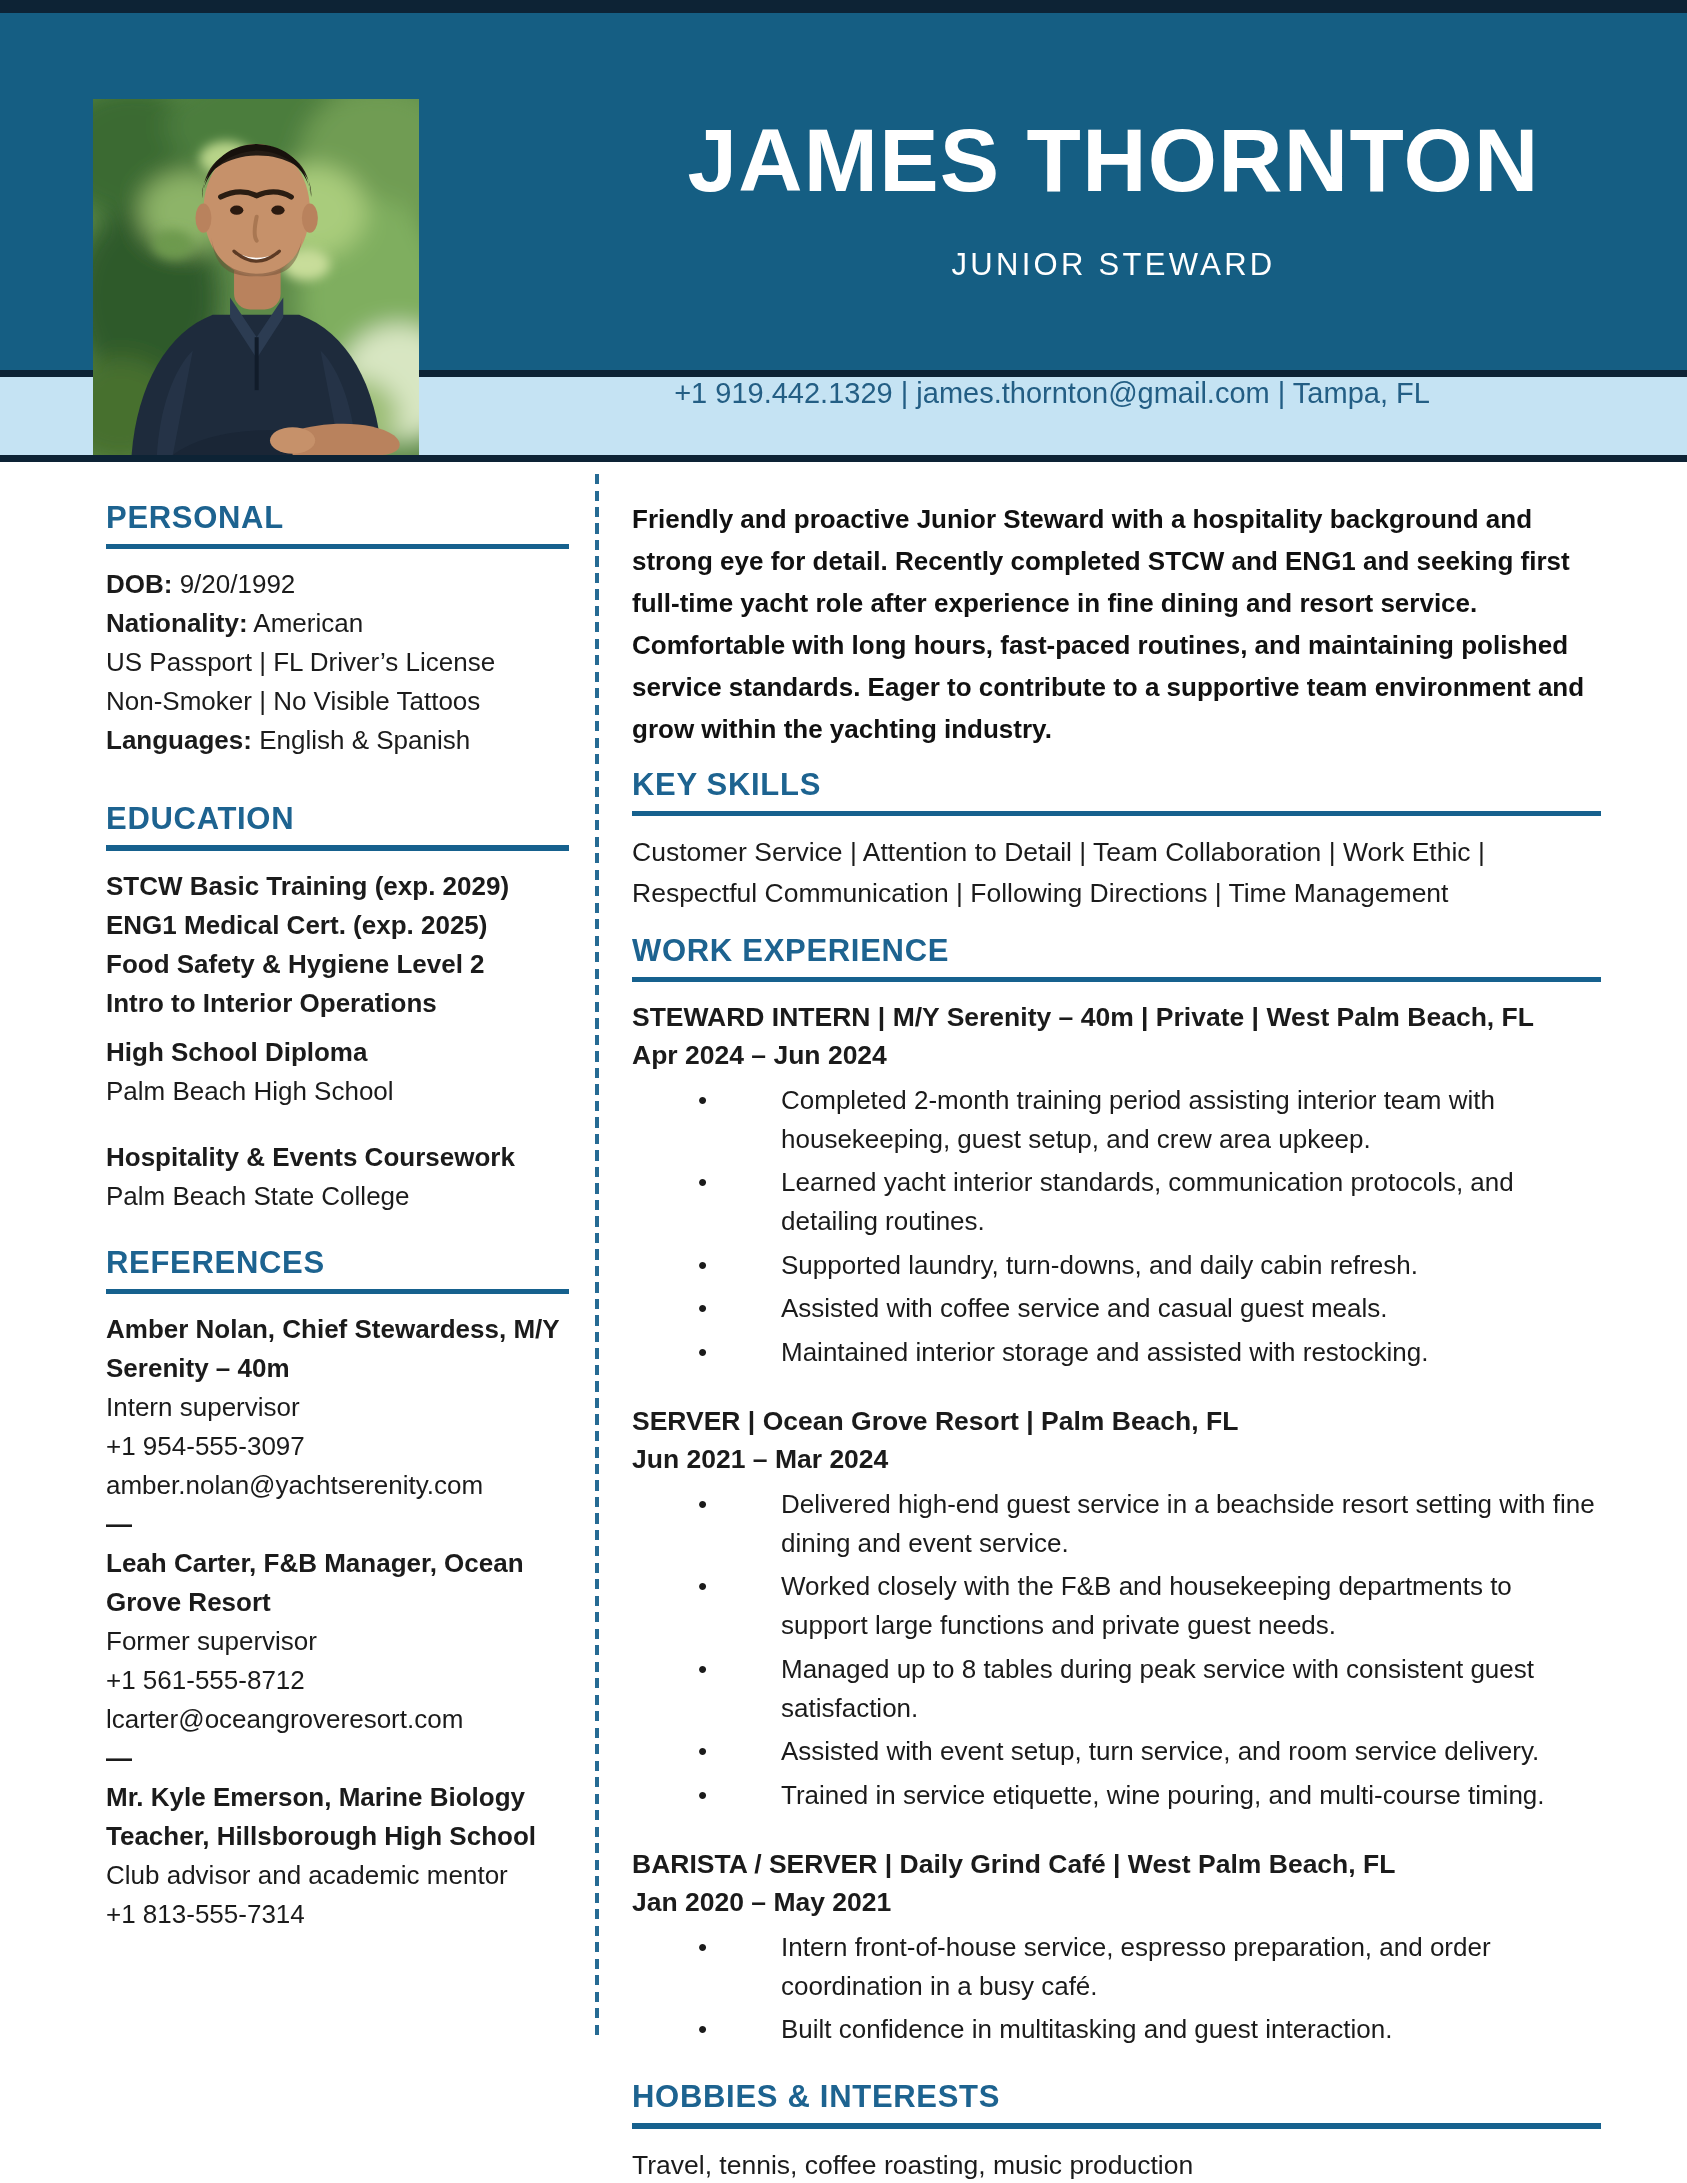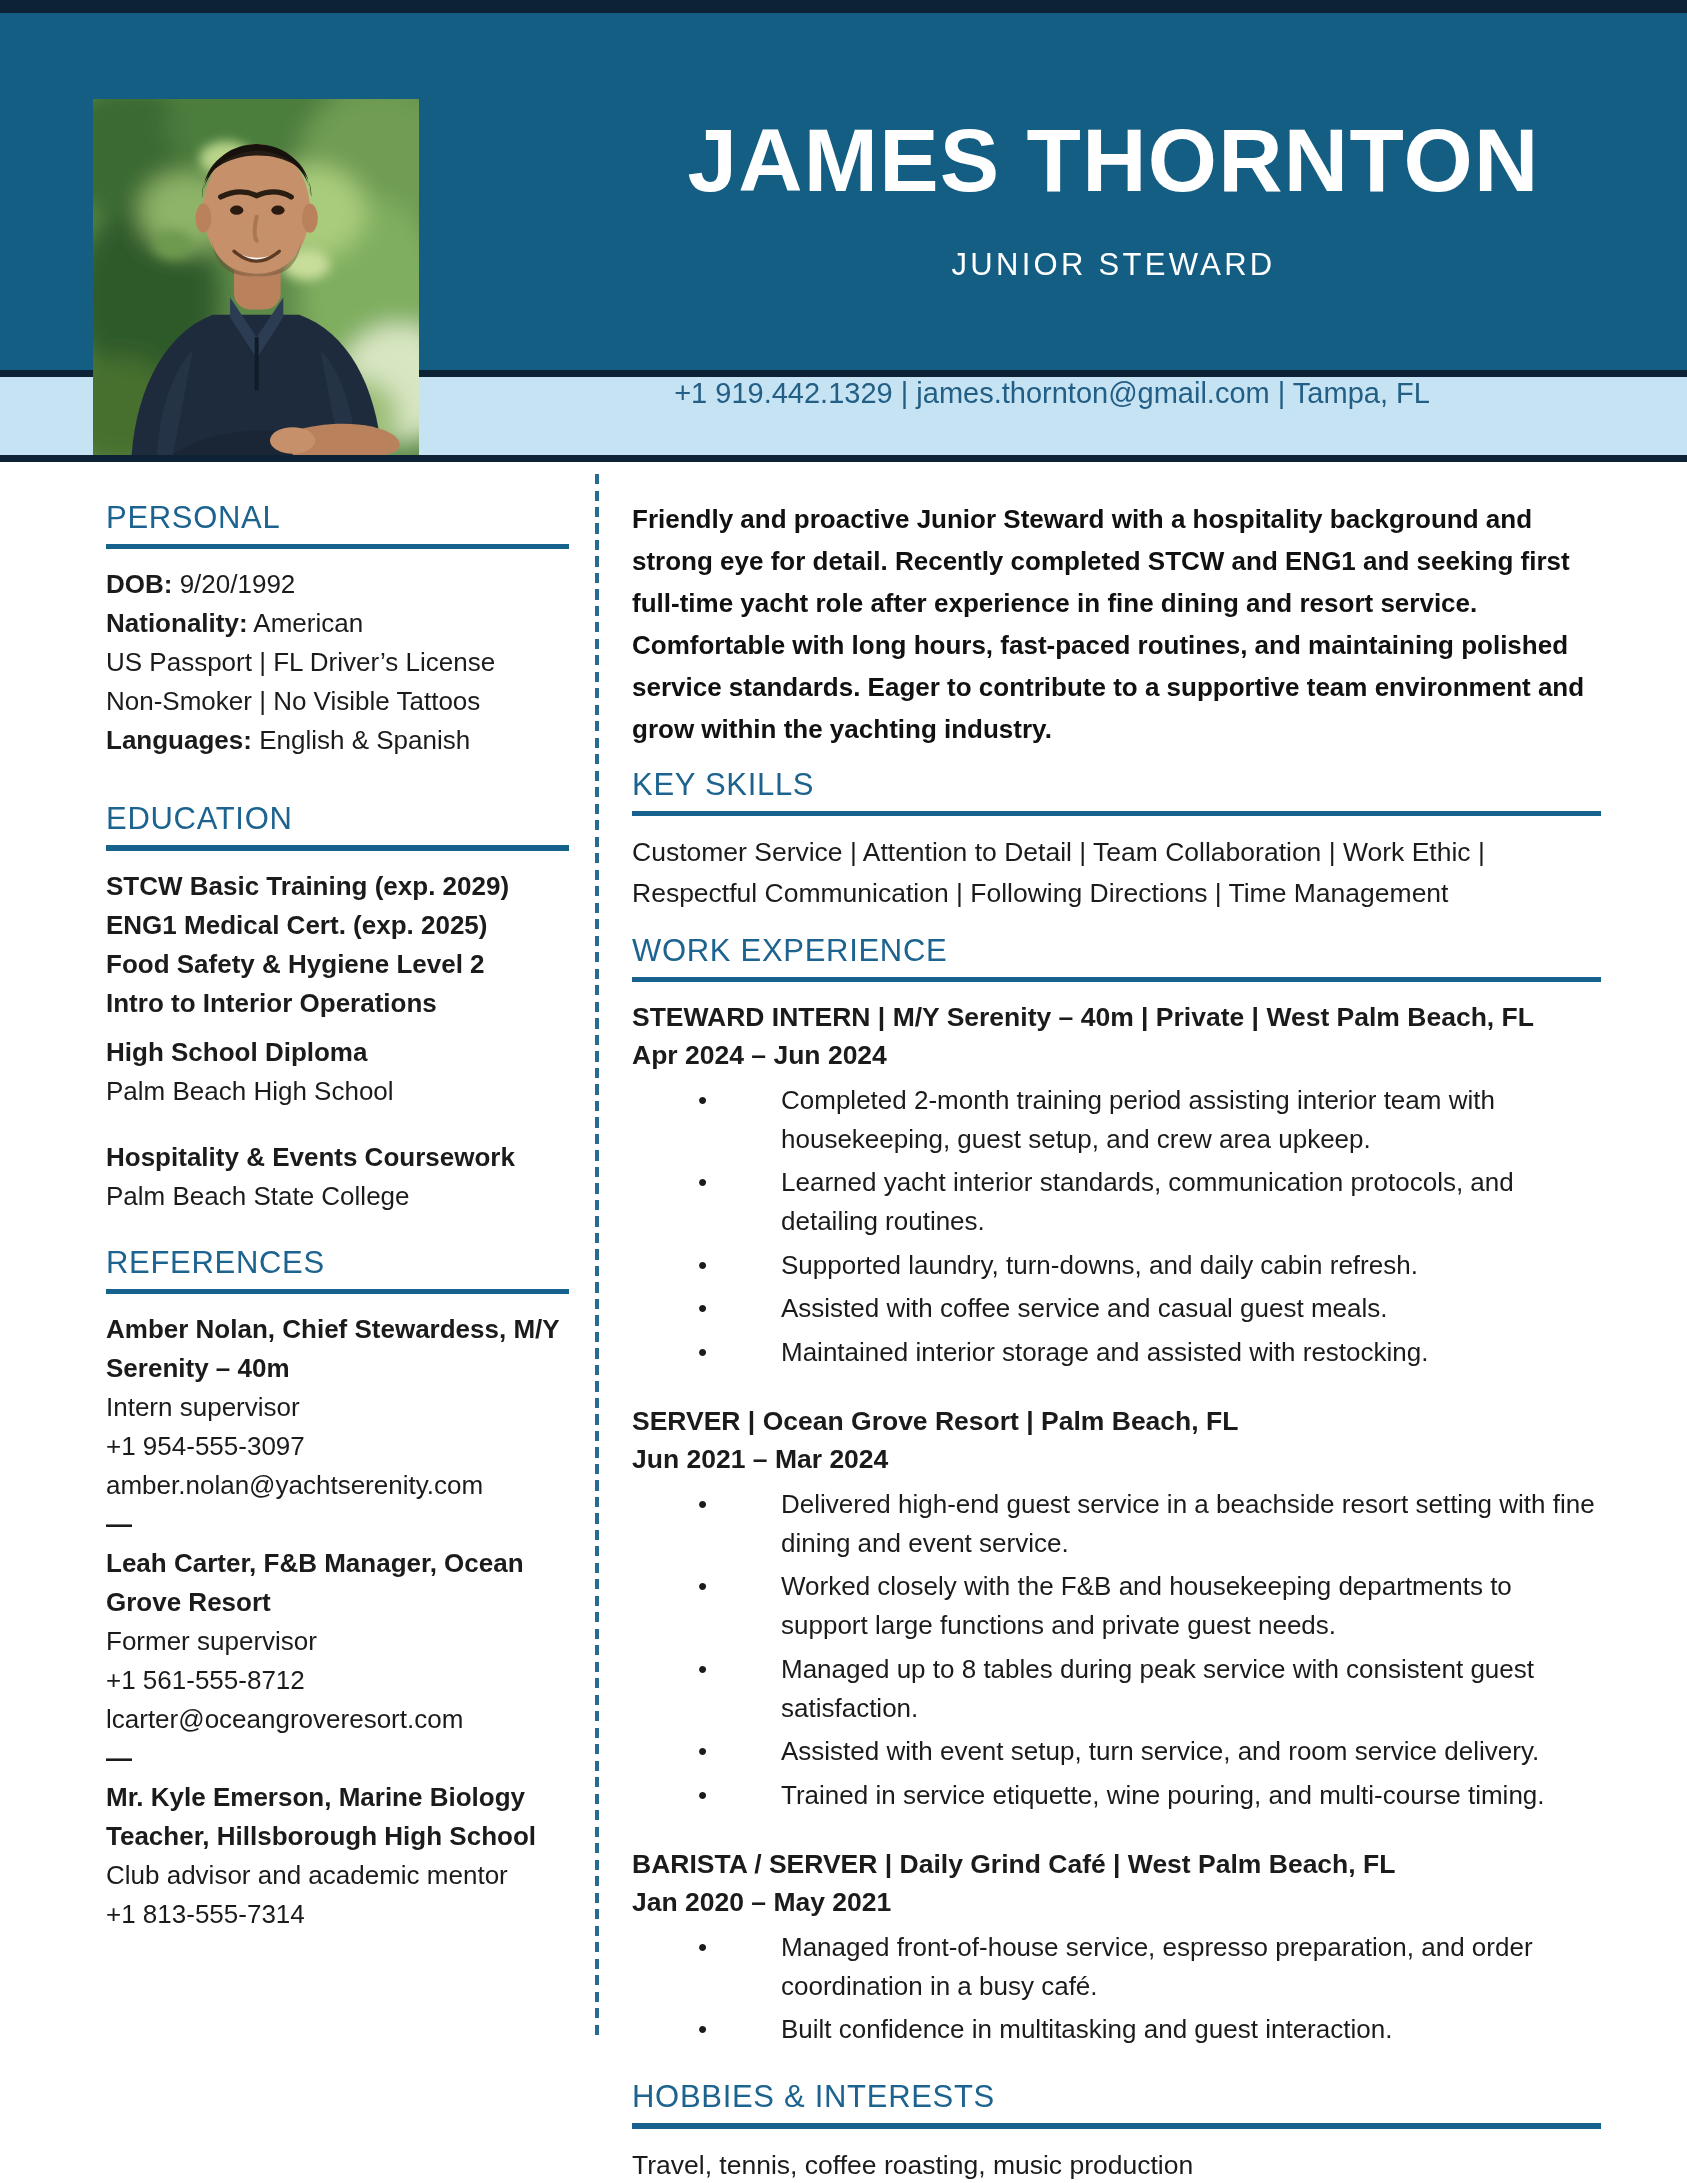--- a/index.html
+++ b/index.html
@@ -20,21 +20,21 @@
   .rule-navy-2{position:absolute;left:0;top:455px;width:1687px;height:6.6px;background:#0d2335;}
   
   .photo{position:absolute;left:93px;top:99px;width:326px;height:356px;z-index:5;}
   .photo svg{display:block;width:100%;height:100%;}
   
   .col-divider{position:absolute;left:595px;top:474px;width:4px;height:1563px;
     background:repeating-linear-gradient(180deg,#266b94 0 10px,transparent 10px 16.5px);}
   .left-col{position:absolute;left:106px;top:500px;width:463px;}
   .right-col{position:absolute;left:632px;top:498px;width:969px;}
   
-  .sec-heading{font-size:31px;font-weight:normal;color:#1d6390;letter-spacing:0.7px;line-height:36px;}
+  .sec-heading{font-size:31px;font-weight:bold;color:#1d6390;letter-spacing:0.7px;line-height:36px;}
   .heading-rule{height:5.3px;background:#16618e;margin:8px 0 16px 0;}
   
   .left-col .line{font-size:26px;line-height:39px;}
   .left-col b{font-weight:bold;}
   .sec-education{margin-top:41px;}
   .edu-gap{height:10.6px;}
   .edu-gap-lg{height:26.5px;}
   .sec-references{margin-top:29px;}
   .ref-sep{font-size:26px;line-height:39px;font-weight:bold;}
   
@@ -229,21 +229,21 @@
         <li>Managed up to 8 tables during peak service with consistent guest satisfaction.</li>
         <li>Assisted with event setup, turn service, and room service delivery.</li>
         <li>Trained in service etiquette, wine pouring, and multi-course timing.</li>
       </ul>
     </div>
 
     <div class="job">
       <div class="job-title">BARISTA / SERVER | Daily Grind Café | West Palm Beach, FL</div>
       <div class="job-dates">Jan 2020 – May 2021</div>
       <ul class="bullets">
-        <li>Managed front-of-house service, espresso preparation, and order coordination in a busy café.</li>
+        <li>Intern front-of-house service, espresso preparation, and order coordination in a busy café.</li>
         <li>Built confidence in multitasking and guest interaction.</li>
       </ul>
     </div>
   </div>
 
   <div class="section sec-hobbies">
     <div class="sec-heading">HOBBIES &amp; INTERESTS</div>
     <div class="heading-rule"></div>
     <div class="hobbies-text">Travel, tennis, coffee roasting, music production</div>
   </div>

